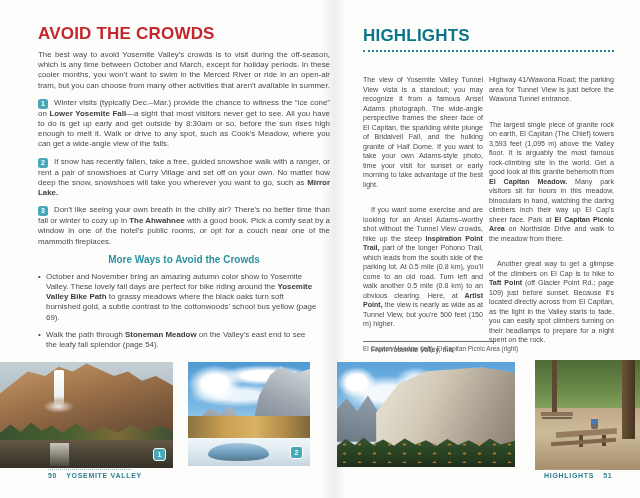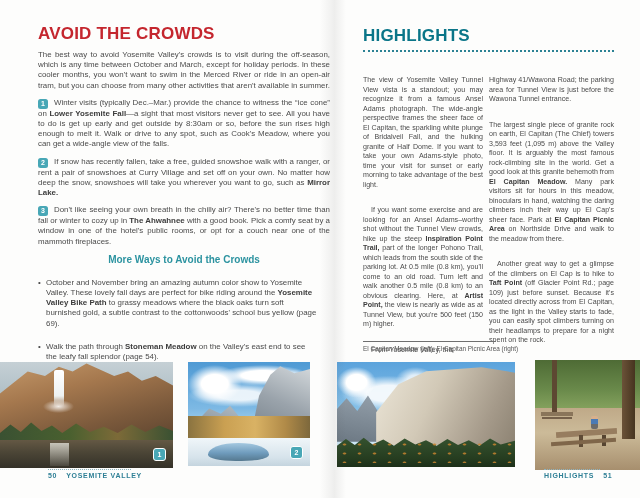--- a/index.html
+++ b/index.html
@@ -11,21 +11,21 @@
   
   .lp{position:absolute;left:38px;top:24px;width:292px;}
   .title-red{margin:0 0 6px;font-size:17px;font-weight:bold;color:#c4262e;letter-spacing:.2px;}
   .body{margin:0 0 7px;font-size:7.9px;line-height:10.2px;color:#4b4b4b;text-align:justify;}
   .b{font-weight:bold;color:#3c3c3c;}
   .tip{margin:0 0 7px;font-size:7.9px;line-height:10.2px;color:#4b4b4b;text-align:justify;}
   .tip-badge{display:inline-block;width:10px;height:10px;border-radius:2.5px;background:#48a7b6;
              color:#fff;font-size:7px;font-weight:bold;text-align:center;line-height:10px;
              margin-right:6px;vertical-align:-1px;}
   .subhead-teal{margin:3px 0 4px;font-size:10px;font-weight:bold;color:#2c93a0;text-align:center;}
-  .bullet{position:relative;margin:13px 0 4px;padding-left:8px;width:272px;
+  .bullet{position:relative;margin:7px 0 4px;padding-left:8px;width:272px;
           font-size:7.9px;line-height:10.2px;color:#4b4b4b;text-align:left;}
   .bullet::before{content:"•";position:absolute;left:0;top:0;color:#4b4b4b;}
 
   
   .title-teal{position:absolute;left:363px;top:26px;margin:0;font-size:17px;font-weight:bold;
               color:#0a7588;letter-spacing:.2px;}
   .divider{position:absolute;left:363px;top:50px;width:251px;height:0;border-top:2px dotted #2b8294;}
   .col{position:absolute;top:60px;}
   .col1{left:363px;width:120px;}
   .col2{left:489px;width:125px;}

